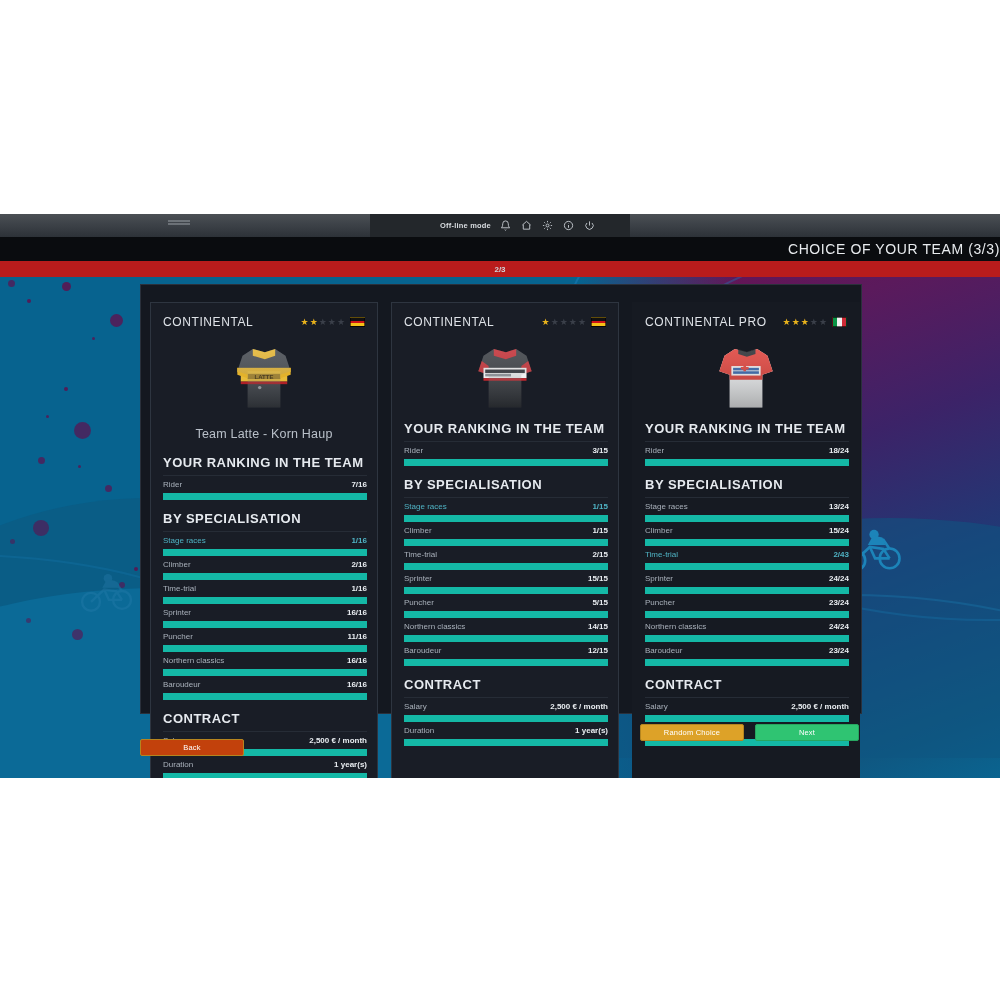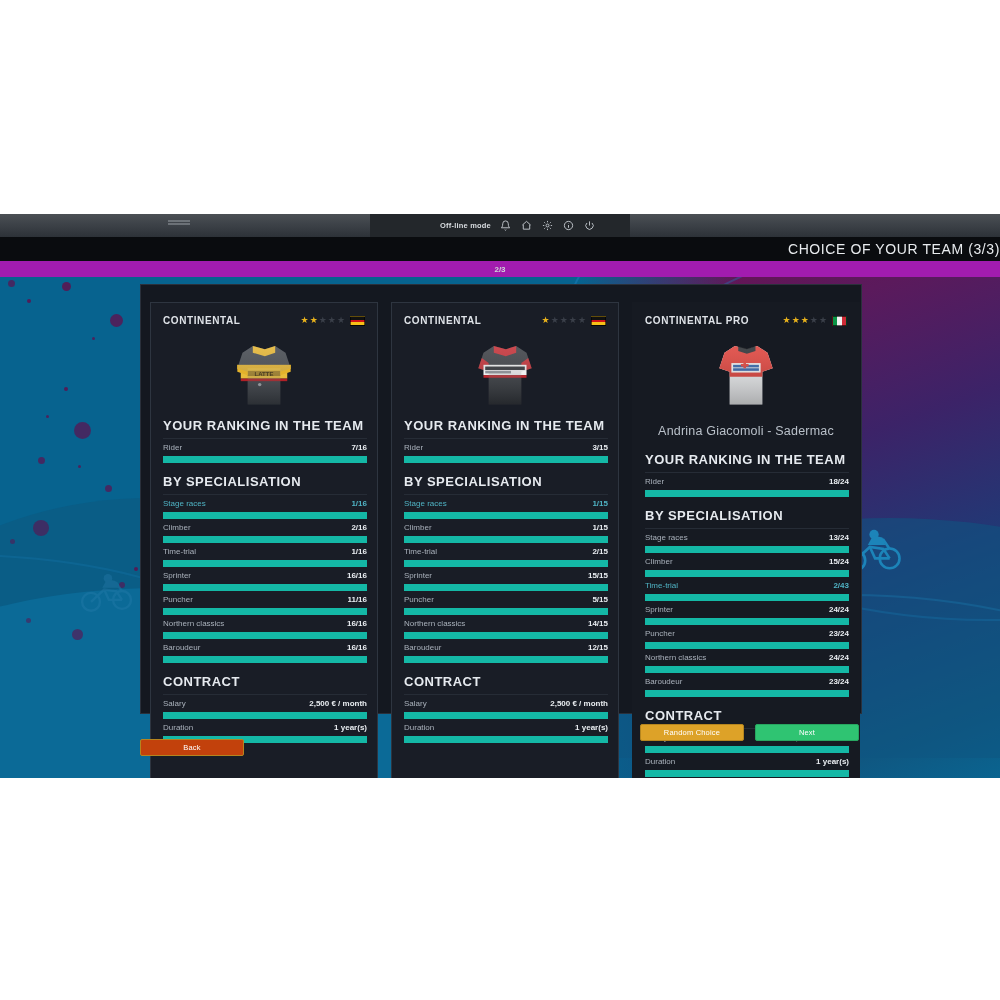--- a/index.html
+++ b/index.html
@@ -110,21 +110,21 @@
     font-size: 14px;
     letter-spacing: 0.6px;
     font-weight: 400;
   }
 
   
   #stepbar {
     position: absolute;
     left: 0; top: 47px;
     width: 1000px; height: 16px;
-    background: #a21caf;
+    background: #b91c1c;
     display: flex;
     align-items: center;
     justify-content: center;
     z-index: 4;
   }
   #step-text {
     color: #cfd4d9;
     font-size: 8px;
     font-weight: bold;
   }
@@ -219,22 +219,22 @@
   .card.no-border { border-color: transparent; background: #161a22;}
 
   .card-head {
     display: flex;
     align-items: center;
     justify-content: space-between;
     padding: 12px 12px 6px 12px;
   }
   .card-div {
     color: #dfe3e8;
-    font-size: 10px;
-    font-weight: bold;
+    font-size: 12px;
+    font-weight: normal;
     letter-spacing: .6px;
   }
   .head-right {
     display: flex;
     align-items: center;
     gap: 5px;
   }
   .stars { display:flex; gap:1px; }
   .star {
     font-size: 9px;
@@ -496,20 +496,21 @@
       <rect x="16" y="34" width="54" height="12" fill="#e8bc39"></rect>
       <rect x="16" y="46" width="54" height="3" fill="#b02027"></rect>
       <rect x="24" y="37" width="38" height="6" fill="#6a4f12" opacity=".55"></rect>
       <text x="43" y="43" font-size="7" fill="#3b2a06" text-anchor="middle" font-family="'Liberation Sans',sans-serif" font-weight="bold">LATTE</text>
       <path d="M12 30 L12 38 L24 42 L24 34 Z" fill="#e3b22b"></path>
       <path d="M74 30 L74 38 L62 42 L62 34 Z" fill="#e3b22b"></path>
       <circle cx="38" cy="53" r="2" fill="#cfd4da" opacity=".7"></circle>
       <path d="M18 16 L30 8 L44 12 L56 8 L68 16 L74 34 L62 38 L62 76 L24 76 L24 38 L12 34 Z" fill="url(#sh_jersey-latte)"></path>
     </svg>
             </div>
+            <div class="team-name">Team Latte - Korn Haup</div>
             <div class="sect-title">YOUR RANKING IN THE TEAM</div>
             <table class="rows">
               <tbody>
                 <tr>
          <td>Rider</td>
          <td class="val">7/16</td>
        </tr>
               </tbody>
             </table>
             <div class="sect-gap"></div>
@@ -680,21 +681,20 @@
     <path d="M18 16 L30 8 L44 12 L56 8 L68 16 L74 34 L62 38 L62 44 L24 44 L24 38 L12 34 Z" fill="#dd3a33"></path>
     <path d="M34 8 L44 11 L54 8 L54 14 L44 17 L34 14 Z" fill="#22262b"></path>
     <rect x="26" y="28" width="34" height="11" fill="#f2f3f4"></rect>
     <rect x="28" y="30" width="30" height="3" fill="#2b5fa8"></rect>
     <rect x="28" y="34" width="30" height="3" fill="#2b5fa8"></rect>
     <rect x="40" y="26" width="3" height="8" fill="#dd3a33"></rect>
     <rect x="37" y="29" width="9" height="3" fill="#dd3a33"></rect>
     <path d="M18 16 L30 8 L44 12 L56 8 L68 16 L74 34 L62 38 L62 76 L24 76 L24 38 L12 34 Z" fill="url(#sh_jersey-sadermac)"></path>
   </svg>
             </div>
-            <div class="team-name">Andrina Giacomoli - Sadermac</div>
             <div class="sect-title">YOUR RANKING IN THE TEAM</div>
             <table class="rows">
               <tbody>
                 <tr>
          <td>Rider</td>
          <td class="val">18/24</td>
        </tr>
               </tbody>
             </table>
             <div class="sect-gap"></div>

